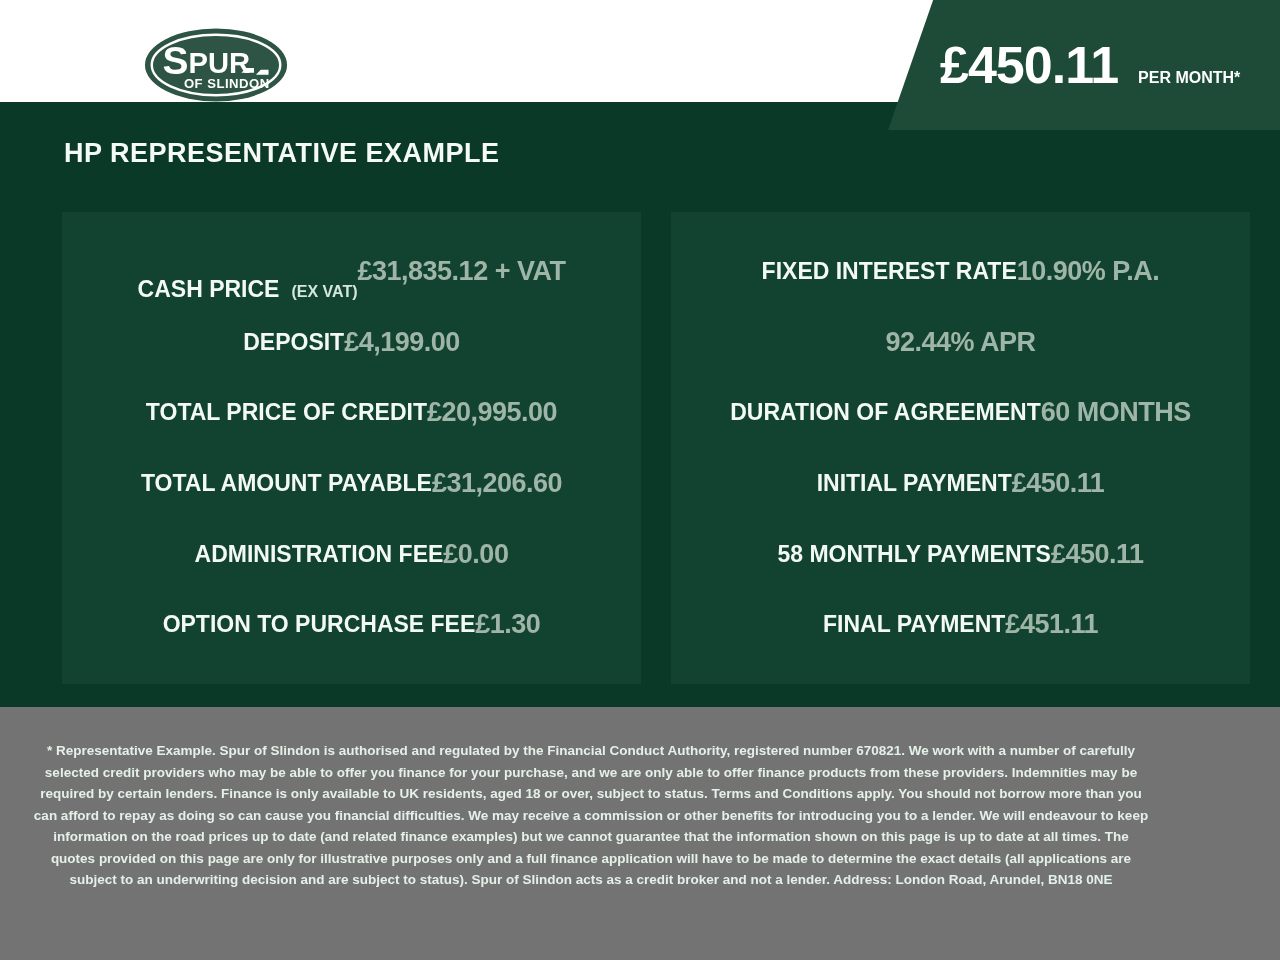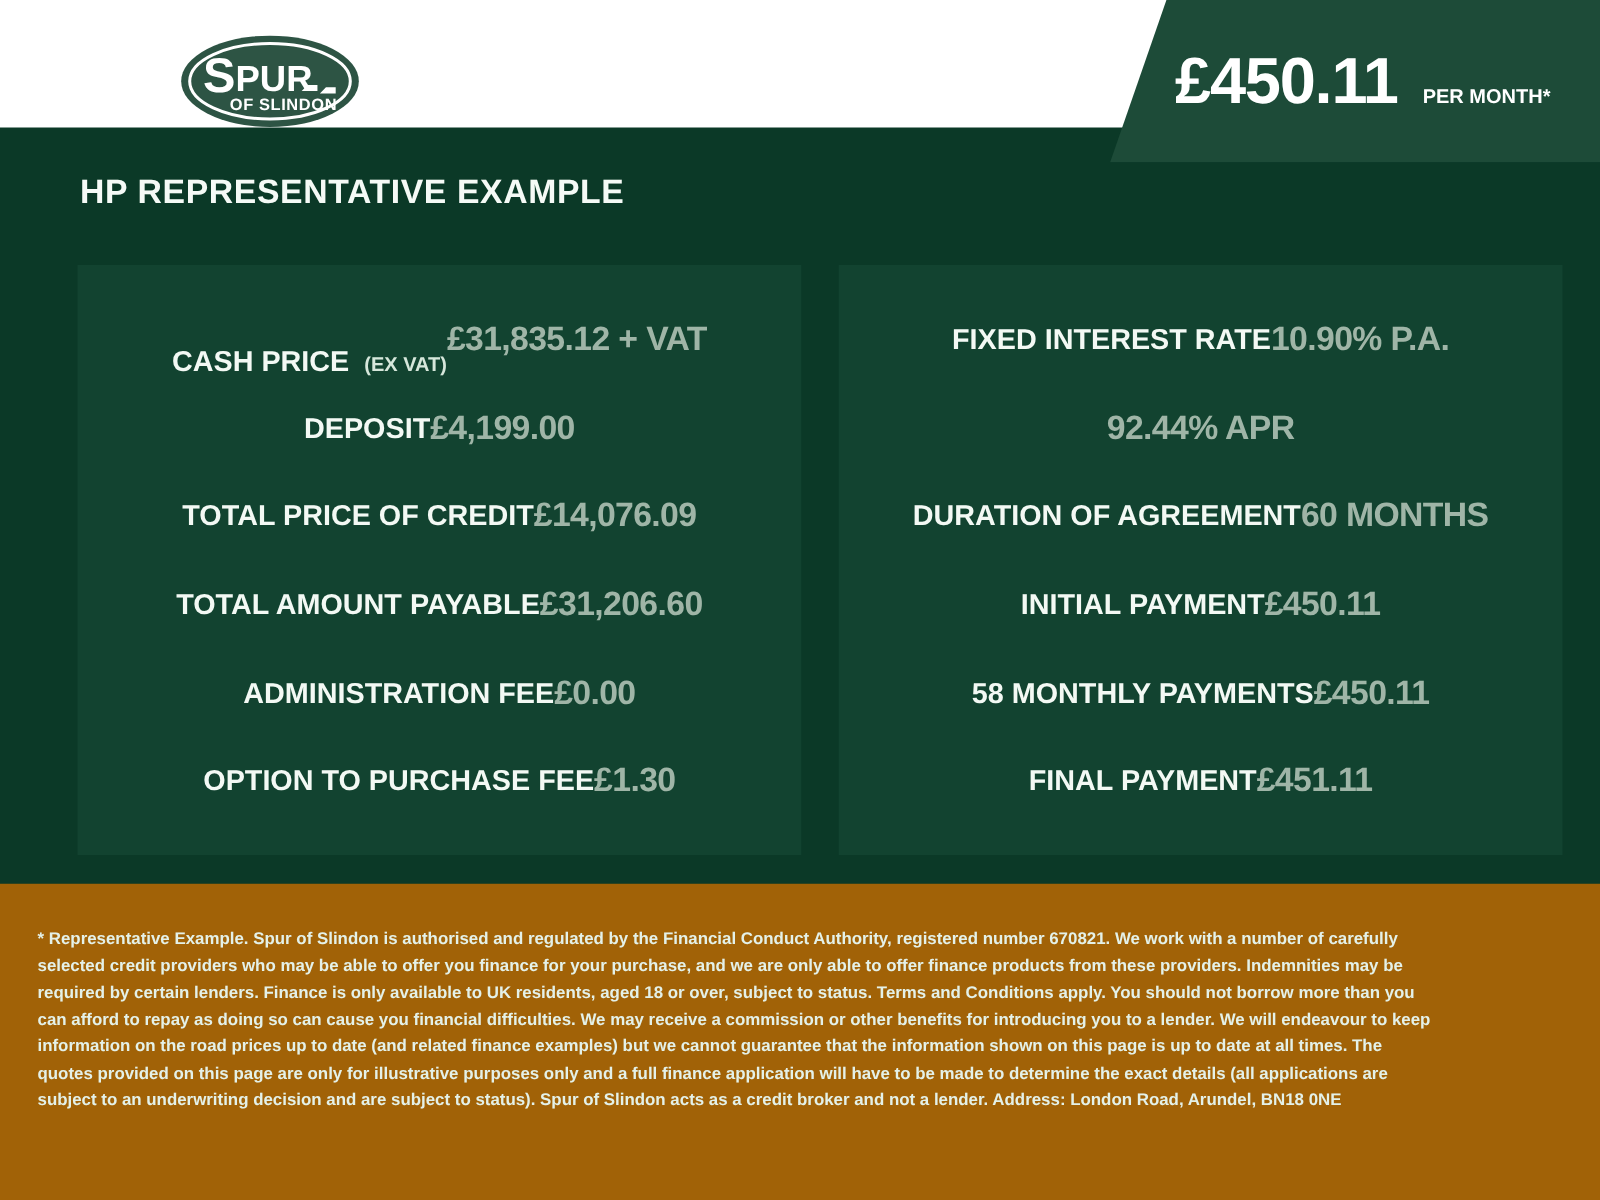--- a/index.html
+++ b/index.html
@@ -106,21 +106,22 @@
     font-size: 27px;
     font-weight: bold;
     letter-spacing: -0.5px;
     white-space: nowrap;
     text-align: right;
   }
 
   
   footer {
     flex: 1 1 auto;
-    background: #a16207;
+    background: #737373;
+    text-align: center;
   }
   footer .disclaimer {
     color: #e4f1e8;
     font-size: 13.5px;
     font-weight: bold;
     line-height: 21.5px;
     padding: 33px 128px 0 30px;
   }
 </style>
 </head>
@@ -156,21 +157,21 @@
         <div class="finance-row">
           <div class="label-group">
             <span class="row-label">DEPOSIT</span>
           </div>
           <span class="row-value">£4,199.00</span>
         </div>
         <div class="finance-row">
           <div class="label-group">
             <span class="row-label">TOTAL PRICE OF CREDIT</span>
           </div>
-          <span class="row-value">£14,076.09</span>
+          <span class="row-value">£20,995.00</span>
         </div>
         <div class="finance-row">
           <div class="label-group">
             <span class="row-label">TOTAL AMOUNT PAYABLE</span>
           </div>
           <span class="row-value">£31,206.60</span>
         </div>
         <div class="finance-row">
           <div class="label-group">
             <span class="row-label">ADMINISTRATION FEE</span>

